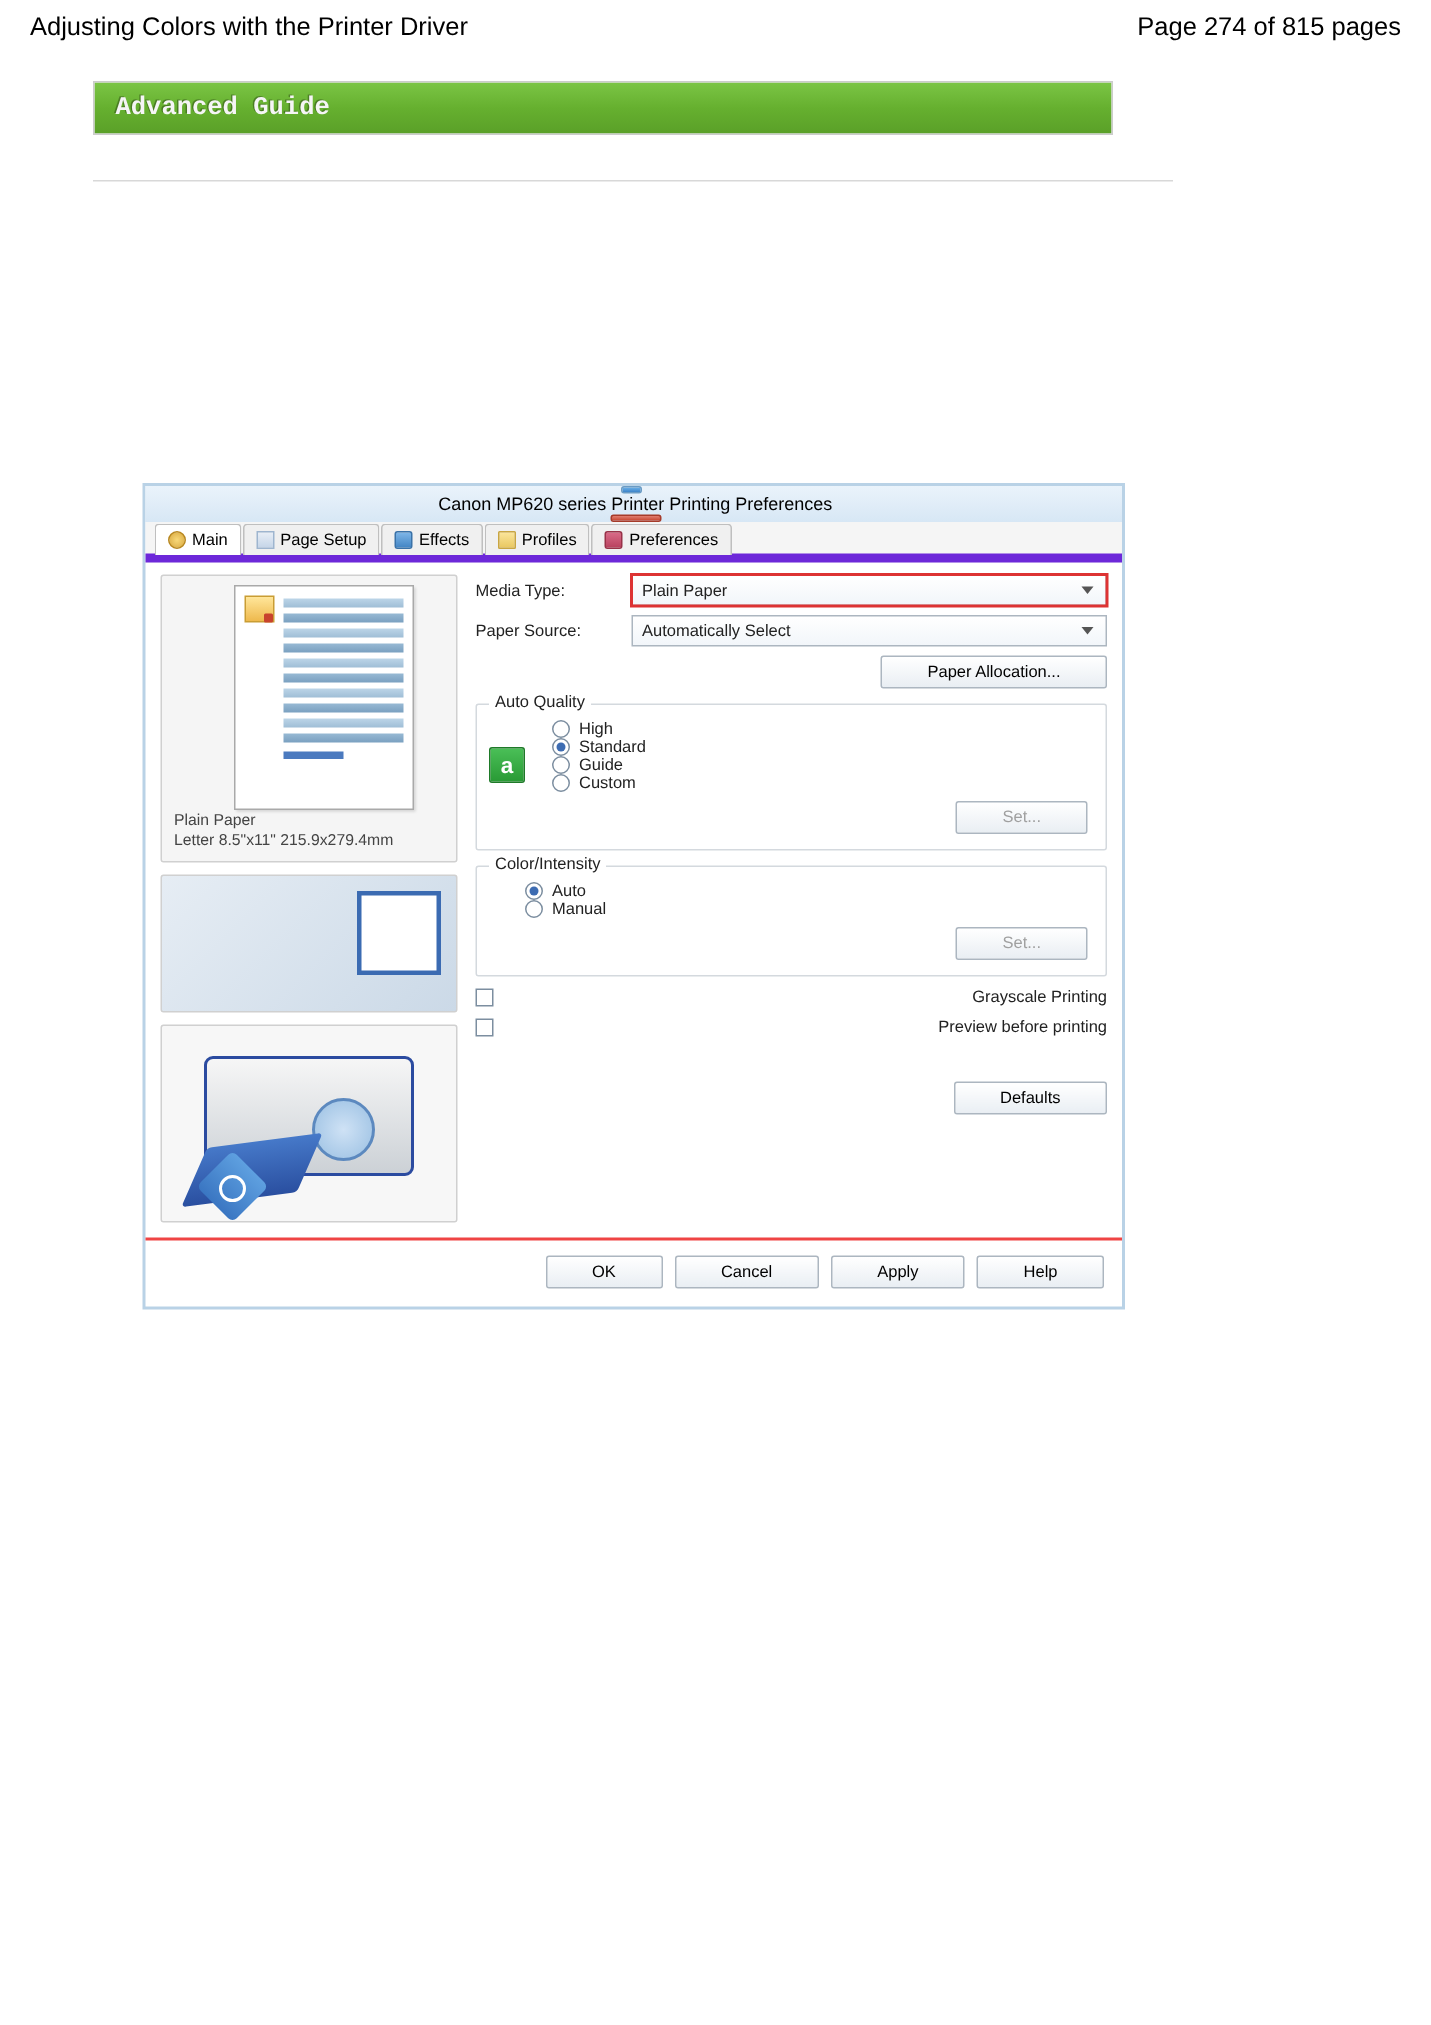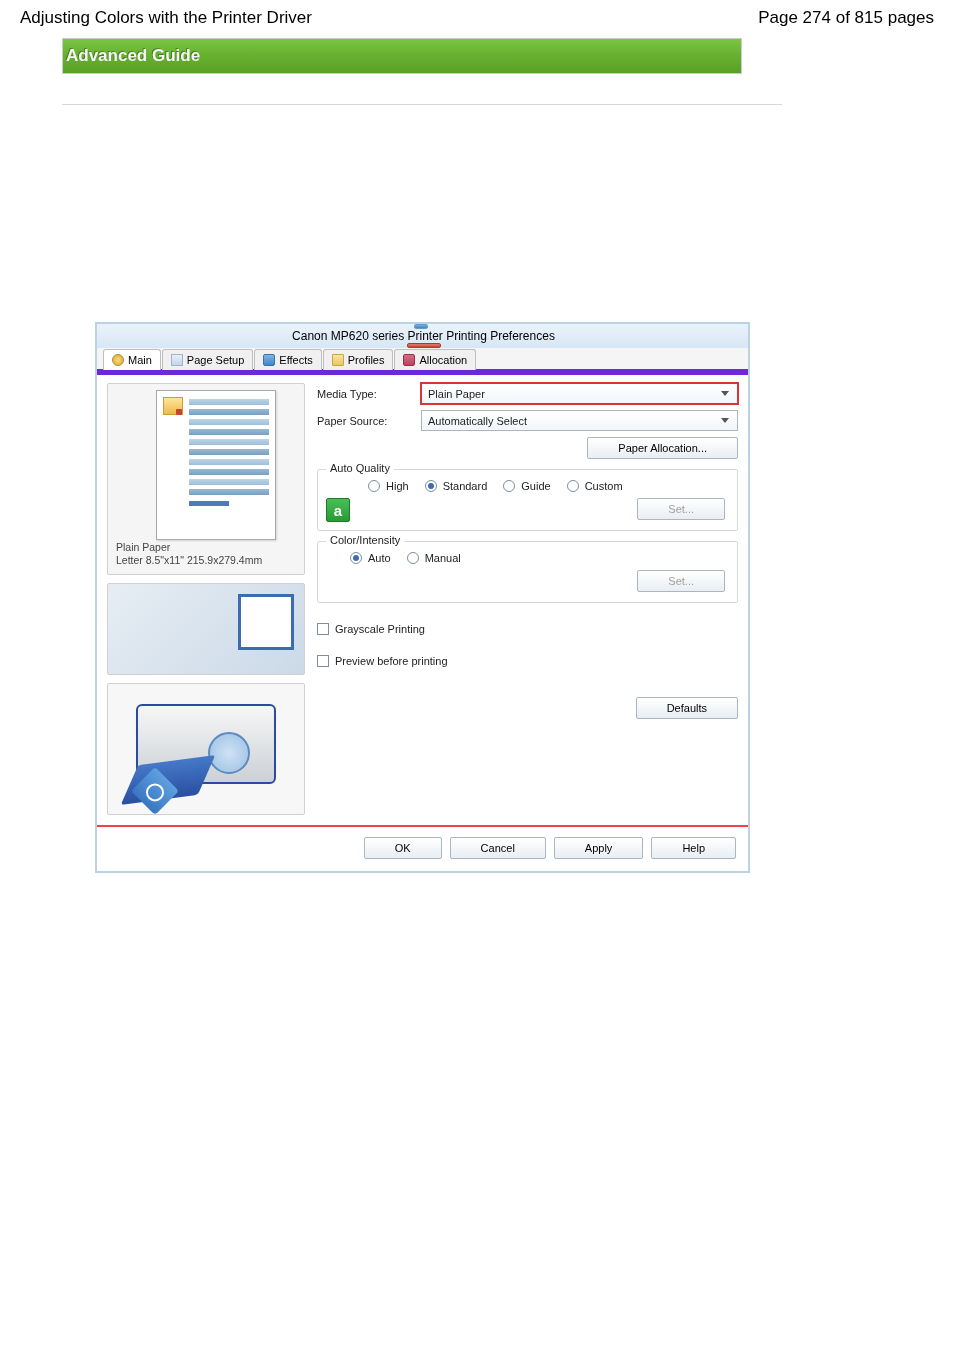--- a/index.html
+++ b/index.html
@@ -6,38 +6,38 @@
   body {
     width: 954px;
     height: 1350px;
     font-family: Arial, sans-serif;
     background: #fff;
     color: #000;
   }
   .page-header {
     display: flex;
     justify-content: space-between;
-    padding: 8px 20px 10px 20px;
+    padding: 8px 20px 26px 20px;
     font-size: 17px;
     font-weight: 500;
   }
   .guide-banner {
     margin: 0 20px 0 62px;
     width: 680px;
     height: 36px;
     background: linear-gradient(#7bc545 0%, #66b02f 50%, #5aa028 100%);
     border: 1px solid #ccc;
     display: flex;
     align-items: center;
-    padding-left: 3px;
+    padding-left: 14px;
     font-size: 17px;
     font-weight: bold;
     color: #f5f5f5;
     text-shadow: -1px -1px 0 rgba(0,0,0,0.3);
-    font-family: Liberation Sans, sans-serif;
+    font-family: Liberation Mono, monospace;
   }
   .hr-area {
     margin: 30px 62px 0 62px;
     width: 720px;
   }
   .thin-rule {
     height: 1px;
     background: #d8d8d8;
     border: none;
     margin: 2px 0;
@@ -216,37 +216,37 @@
     border: 1px solid #d4d9de;
     border-radius: 2px;
     padding: 10px 12px 10px 12px;
     margin-top: 10px;
     position: relative;
   }
   .group-title {
     position:absolute; top:-8px; left:8px;
     background:#fff; padding: 0 4px; font-size:11px;
   }
-  .radio-col { display:flex; gap:16px; margin-left:38px;}
+  .radio-col { display:flex; flex-direction:column; gap:0; margin-left:38px;}
   .radio-row { display:flex; align-items:center; gap:6px;}
   .radio {
     width:12px; height:12px; border:1px solid #7c8ea0; border-radius:50%;
     background:#fff; position:relative;
   }
   .radio.sel::after { content:""; position:absolute; left:2px; top:2px; width:6px; height:6px; background:#3d6cb2; border-radius:50%;}
   .pq-icon {
     position:absolute; left:8px; top:28px; width:24px; height:24px;
     background: linear-gradient(#4abf57,#299a35);
     border:1px solid #1e7a28; border-radius:2px;
     color:#fff; font-weight:bold; font-size:15px;
     display:flex; align-items:center; justify-content:center;
   }
   .gb-right-btn { display:flex; justify-content:flex-end; margin-top:6px;}
 
-  .chk-row { display:flex; align-items:center; gap:6px; margin-top:20px; font-size:11px;}
+  .chk-row { display:flex; align-items:center; gap:6px; margin-top:8px; font-size:11px;justify-content:space-between;}
   .chk { width:12px; height:12px; border:1px solid #7c8ea0; background:#fff;}
 
   .footer-btns {
     display:flex; justify-content:flex-end; gap:8px;
     padding: 10px 12px 12px 12px;
     border-top: 2px solid #ef4444;
   }
   .footer-btns .btn { min-width:70px; }
   .defaults-row { display:flex; justify-content:flex-end; margin-top:30px;}
 </style>
@@ -285,21 +285,21 @@
       <div class="tab">
         <span class="tab-ico ico-brush"></span>
         <span>Effects</span>
       </div>
       <div class="tab">
         <span class="tab-ico ico-folder"></span>
         <span>Profiles</span>
       </div>
       <div class="tab">
         <span class="tab-ico ico-person"></span>
-        <span>Allocation</span>
+        <span>Preferences</span>
       </div>
     </div>
 
     <div class="tabpanel">
       <div class="panel-row">
         <div class="left-col">
           <div class="preview-box">
             <div class="pv-page">
               <div class="pv-chip">
                   <div class="pv-dot"></div>

